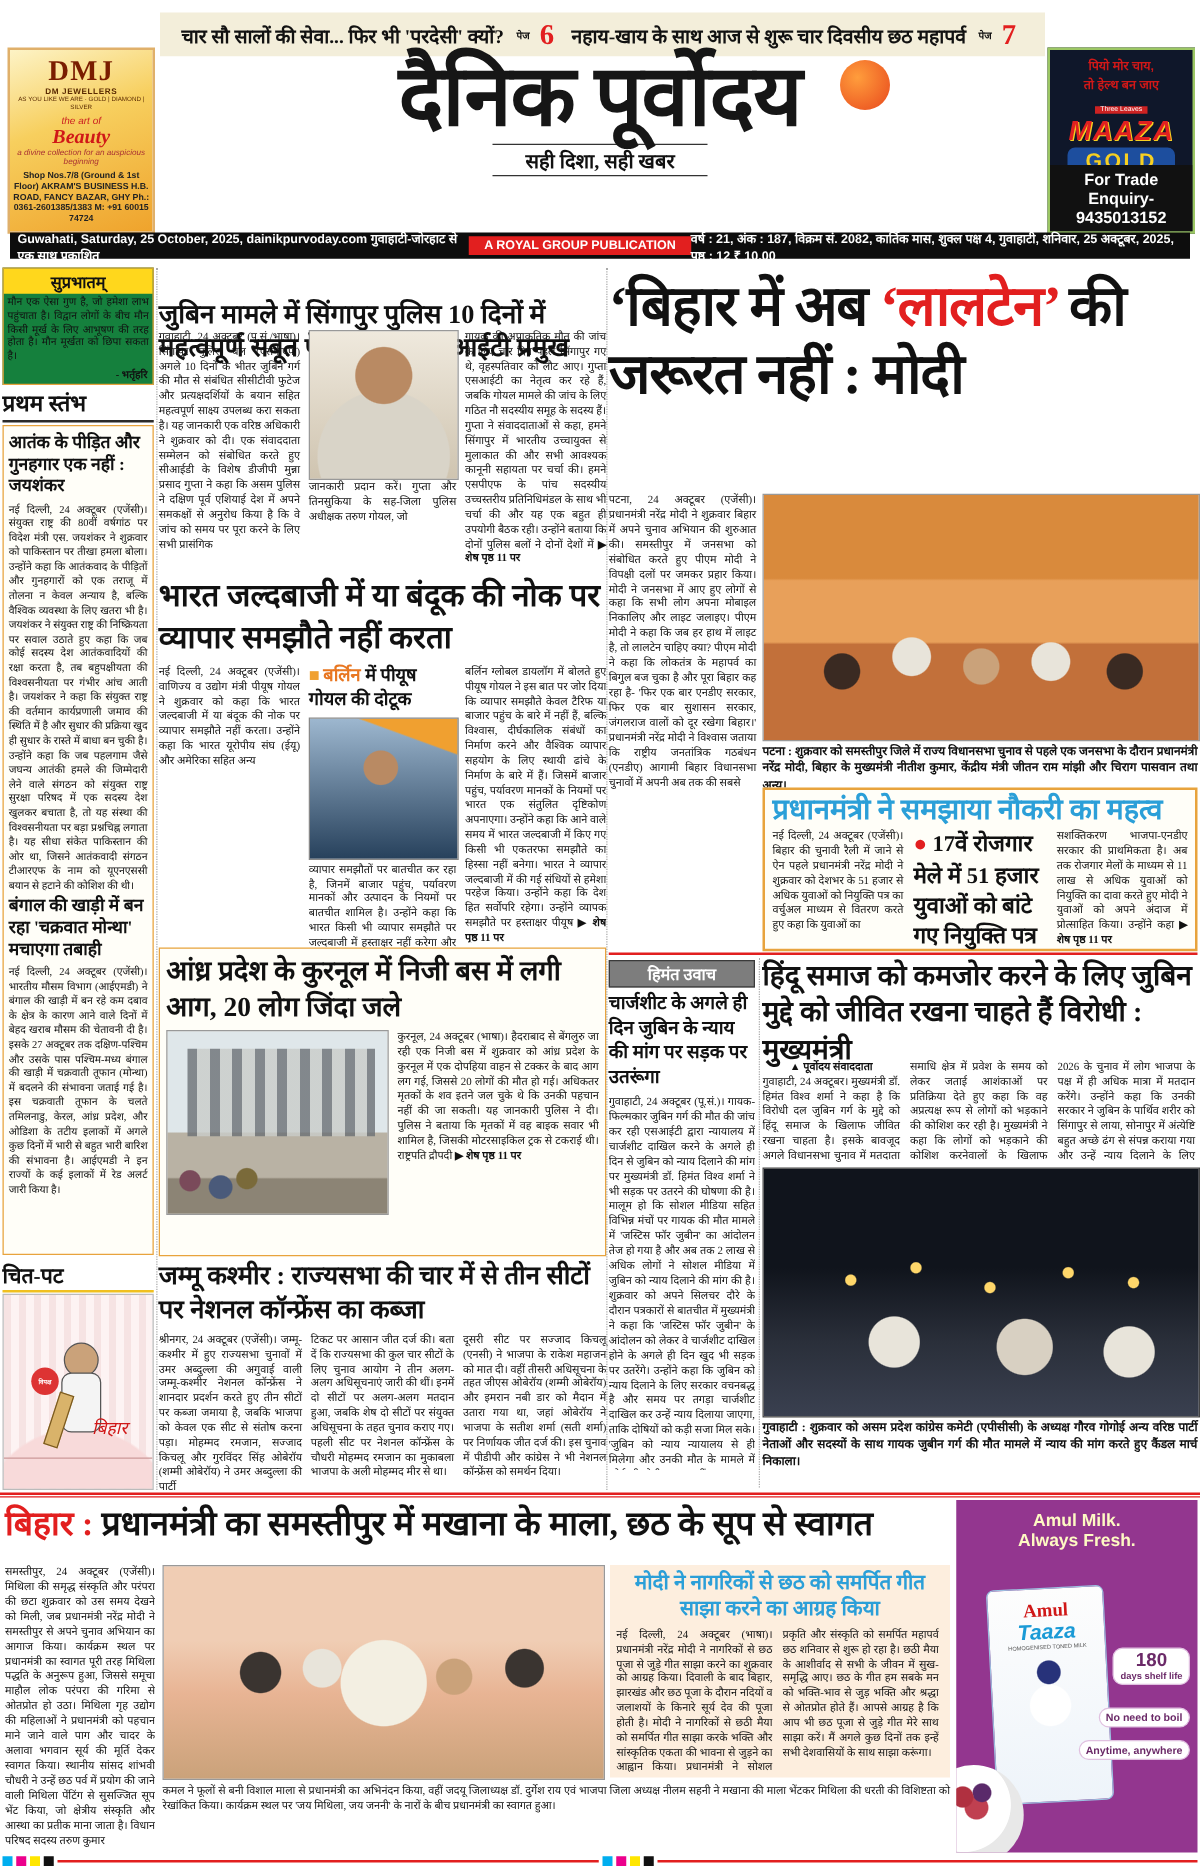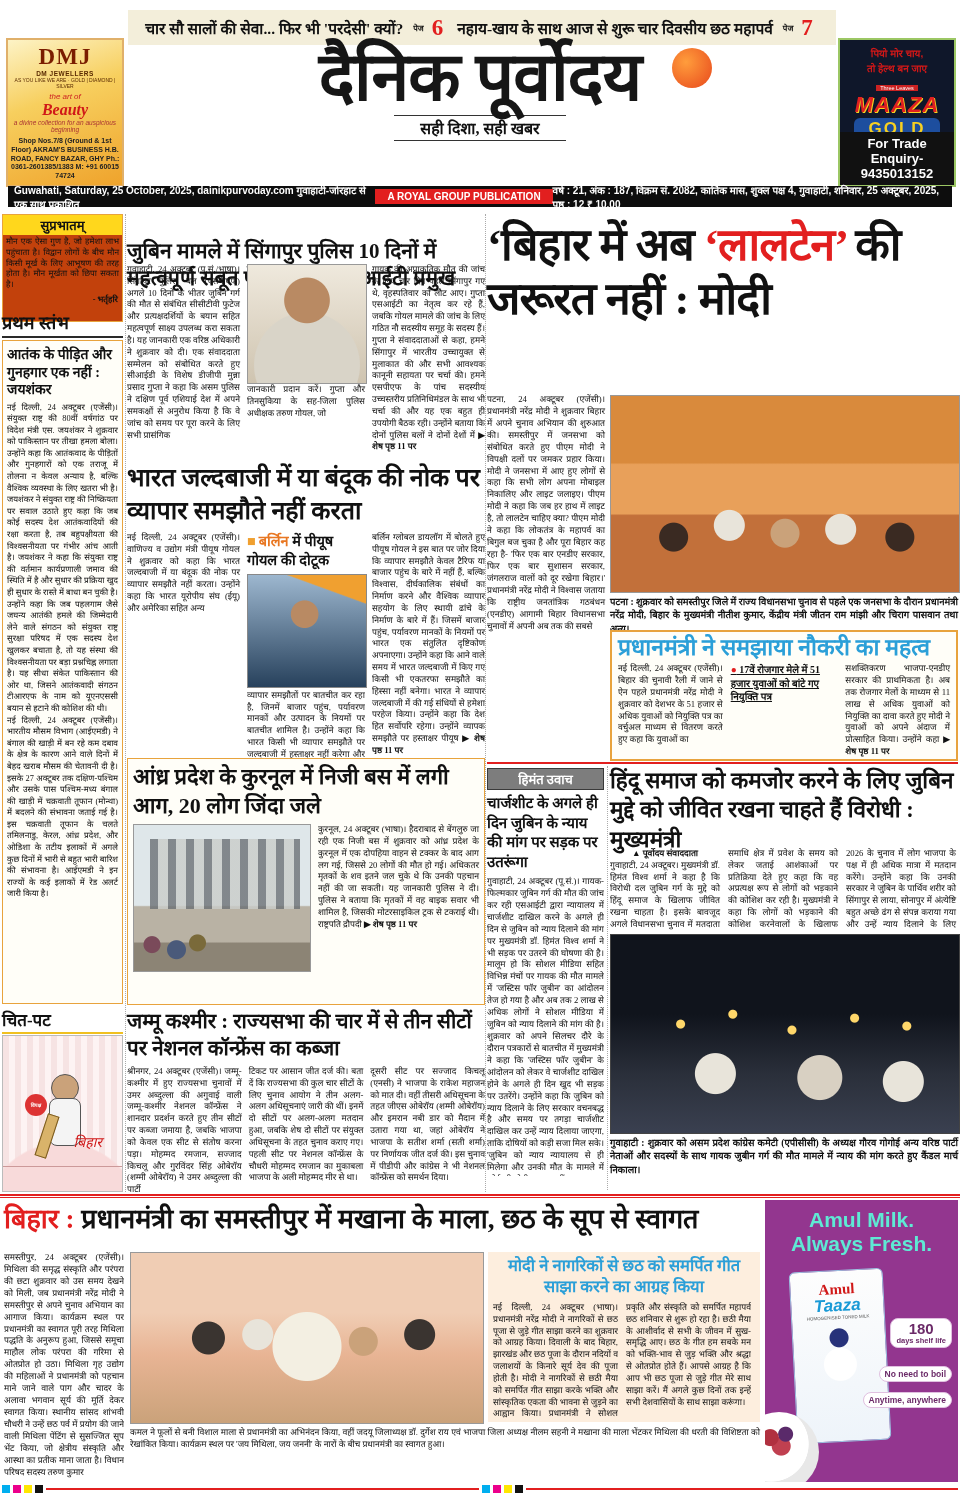--- a/index.html
+++ b/index.html
@@ -51,21 +51,21 @@
   .tagline{display:inline-block;margin-top:2px;border-top:1.5px solid #333;border-bottom:1.5px solid #333;
            padding:1px 26px;font-size:16px;font-weight:bold;}
 
   
   .datebar{left:8px;top:186px;width:944px;height:21px;background:#0d0d0d;color:#fff;
            display:flex;align-items:center;justify-content:space-between;
            font-family:"Liberation Sans",sans-serif;font-size:10px;font-weight:bold;padding:0 6px;box-sizing:border-box;}
   .ribbon{background:#e21f1f;color:#fff;padding:2px 12px;font-size:10px;font-weight:bold;white-space:nowrap;}
 
   
-  .supra{left:2px;top:214px;width:121px;height:108px;border:1.5px solid #e8a33d;box-sizing:border-box;background:#c2410c;}
+  .supra{left:2px;top:214px;width:121px;height:94px;border:1.5px solid #e8a33d;box-sizing:border-box;background:#15803d;}
   .supra .hd{background:#ffd71c;font-size:13px;font-weight:bold;text-align:center;padding:1px 0;}
   .supra .bd{font-size:8.3px;padding:2px 3px;line-height:1.3;}
   .supra .au{text-align:right;font-weight:bold;font-size:8.3px;padding-right:4px;}
   .prathamhd{left:2px;top:310px;width:121px;font-size:18px;font-weight:bold;border-bottom:2.5px solid #2a2a2a;padding-bottom:2px;}
   .railbox{left:2px;top:340px;width:121px;height:664px;border:1.5px solid #e8a33d;box-sizing:border-box;padding:3px 4px;background:#fffef8;overflow:hidden;}
   .railbox h3{margin:2px 0 3px;font-size:14px;line-height:1.25;}
   .railbox .bd{font-size:8.4px;line-height:1.38;}
   .chitpathd{left:2px;top:1008px;width:121px;font-size:17px;font-weight:bold;border-bottom:2.5px solid #f0c020;padding-bottom:1px;}
   .cartoon{left:2px;top:1035px;width:121px;height:157px;border:1px solid #bbb;box-sizing:border-box;
            background:
@@ -121,21 +121,21 @@
       radial-gradient(circle at 18% 72%,#3a2a22 0 14px,transparent 15px),
       radial-gradient(circle at 34% 66%,#e8e4da 0 15px,transparent 16px),
       radial-gradient(circle at 50% 70%,#caa27a 0 14px,transparent 15px),
       radial-gradient(circle at 66% 68%,#e8e4da 0 15px,transparent 16px),
       radial-gradient(circle at 83% 72%,#3a2a22 0 14px,transparent 15px),
       linear-gradient(#d98a3c 0 34%,#e8a05a 35% 60%,#c2703a 61%);}
   .rallycap{left:610px;top:595px;width:348px;font-size:9.6px;font-weight:bold;line-height:1.4;}
   .jobsbox{left:610px;top:630px;width:348px;height:131px;border:2px solid #e8a33d;box-sizing:border-box;padding:3px 6px;background:#fffef8;}
   .jobs-h{font-size:23px;font-weight:bold;color:#2b9fd8;line-height:1.1;}
   .jobsrow{display:flex;gap:8px;margin-top:3px;}
-  .jobs-pull{font-size:10px;font-weight:bold;line-height:1.35;text-decoration:underline;}
+  .jobs-pull{font-size:18px;font-weight:bold;line-height:1.35;}
   .jobs-pull .dot{color:#e21f1f;}
   .redline{left:487px;top:762px;width:471px;height:0;border-top:2px solid #e21f1f;}
   .himanta{left:487px;top:768px;width:117px;}
   .him-label{background:#7d7d7d;border:1px solid #3a3a3a;color:#fff;font-size:13px;font-weight:bold;text-align:center;padding:1px 0;}
   .him-h{font-size:15px;font-weight:bold;line-height:1.3;margin:4px 0;}
   .him-bd{font-size:8.7px;line-height:1.37;height:300px;overflow:hidden;}
   .cm-h{left:610px;top:766px;width:348px;font-size:22.5px;font-weight:bold;line-height:1.3;}
   .cm-cols{left:610px;top:848px;width:348px;height:82px;display:flex;gap:8px;overflow:hidden;}
   .w110{width:110px;}
   .candlephoto{left:610px;top:934px;width:348px;height:198px;border:1px solid #444;background:
@@ -164,21 +164,21 @@
       linear-gradient(#f0cdb4 0 35%,#e8b494 60%,#caa27a);}
   .bihar-below{left:130px;top:1426px;width:630px;font-size:8.7px;line-height:1.4;}
   .subart{left:488px;top:1252px;width:272px;height:170px;background:#fdeede;padding:3px 5px;box-sizing:border-box;}
   .subart-h{font-size:16.5px;font-weight:bold;color:#2b9fd8;text-align:center;line-height:1.3;}
   .subrow{display:flex;gap:8px;margin-top:4px;}
   .w125{width:125px;}
 
   
   .amul{left:765px;top:1200px;width:193px;height:282px;background:#93368f;overflow:hidden;
         font-family:"Liberation Sans",sans-serif;}
-  .amul .hd{color:#5eead4;font-weight:bold;font-size:21px;text-align:center;line-height:1.15;margin-top:8px;}
+  .amul .hd{color:#fef9c3;font-weight:bold;font-size:14px;text-align:center;line-height:1.15;margin-top:8px;}
   .carton{position:absolute;left:28px;top:70px;width:92px;height:170px;background:linear-gradient(#fdfdfd,#eef4fa);
           border-radius:6px;border:1px solid #9cc0e0;transform:rotate(-3deg);text-align:center;}
   .carton .amulword{color:#d01818;font-weight:bold;font-size:15px;font-family:"Liberation Serif",serif;margin-top:10px;}
   .carton .taaza{color:#1a9ad6;font-weight:bold;font-style:italic;font-size:17px;line-height:.9;}
   .carton .subt{font-size:4.5px;color:#555;margin-top:2px;}
   .carton .girl{margin:8px auto 0;width:40px;height:70px;background:
       radial-gradient(circle at 50% 14%,#27327a 0 9px,transparent 10px),
       radial-gradient(circle at 50% 52%,#fff 0 16px,transparent 17px),
       radial-gradient(circle at 40% 52%,#d01818 0 2px,transparent 3px),
       radial-gradient(circle at 60% 60%,#d01818 0 2px,transparent 3px);}
@@ -252,20 +252,21 @@
 
   <div class="abs supra">
     <div class="hd">सुप्रभातम्</div>
     <div class="bd just">मौन एक ऐसा गुण है, जो हमेशा लाभ पहुंचाता है। विद्वान लोगों के बीच मौन किसी मूर्ख के लिए आभूषण की तरह होता है। मौन मूर्खता को छिपा सकता है।</div>
     <div class="au">- भर्तृहरि</div>
   </div>
   <div class="abs prathamhd">प्रथम स्तंभ</div>
   <div class="abs railbox">
     <h3>आतंक के पीड़ित और गुनहगार एक नहीं : जयशंकर</h3>
     <div class="bd just">नई दिल्ली, 24 अक्टूबर (एजेंसी)। संयुक्त राष्ट्र की 80वीं वर्षगांठ पर विदेश मंत्री एस. जयशंकर ने शुक्रवार को पाकिस्तान पर तीखा हमला बोला। उन्होंने कहा कि आतंकवाद के पीड़ितों और गुनहगारों को एक तराजू में तोलना न केवल अन्याय है, बल्कि वैश्विक व्यवस्था के लिए खतरा भी है। जयशंकर ने संयुक्त राष्ट्र की निष्क्रियता पर सवाल उठाते हुए कहा कि जब कोई सदस्य देश आतंकवादियों की रक्षा करता है, तब बहुपक्षीयता की विश्वसनीयता पर गंभीर आंच आती है। जयशंकर ने कहा कि संयुक्त राष्ट्र की वर्तमान कार्यप्रणाली जमाव की स्थिति में है और सुधार की प्रक्रिया खुद ही सुधार के रास्ते में बाधा बन चुकी है। उन्होंने कहा कि जब पहलगाम जैसे जघन्य आतंकी हमले की जिम्मेदारी लेने वाले संगठन को संयुक्त राष्ट्र सुरक्षा परिषद में एक सदस्य देश खुलकर बचाता है, तो यह संस्था की विश्वसनीयता पर बड़ा प्रश्नचिह्न लगाता है। यह सीधा संकेत पाकिस्तान की ओर था, जिसने आतंकवादी संगठन टीआरएफ के नाम को यूएनएससी बयान से हटाने की कोशिश की थी।</div>
+    <h3>बंगाल की खाड़ी में बन रहा 'चक्रवात मोन्था' मचाएगा तबाही</h3>
     <div class="bd just">नई दिल्ली, 24 अक्टूबर (एजेंसी)। भारतीय मौसम विभाग (आईएमडी) ने बंगाल की खाड़ी में बन रहे कम दबाव के क्षेत्र के कारण आने वाले दिनों में बेहद खराब मौसम की चेतावनी दी है। इसके 27 अक्टूबर तक दक्षिण-पश्चिम और उसके पास पश्चिम-मध्य बंगाल की खाड़ी में चक्रवाती तूफान (मोन्था) में बदलने की संभावना जताई गई है। इस चक्रवाती तूफान के चलते तमिलनाडु, केरल, आंध्र प्रदेश, और ओडिशा के तटीय इलाकों में अगले कुछ दिनों में भारी से बहुत भारी बारिश की संभावना है। आईएमडी ने इन राज्यों के कई इलाकों में रेड अलर्ट जारी किया है।</div>
   </div>
   <div class="abs chitpathd">चित-पट</div>
   <div class="cartoon">
     <div class="head"></div>
     <div class="bodyfig"></div>
     <div class="bat"></div>
     <div class="ball">विपक्ष</div>
     <div class="side">बिहार</div>
     <div class="pitchline"></div>

